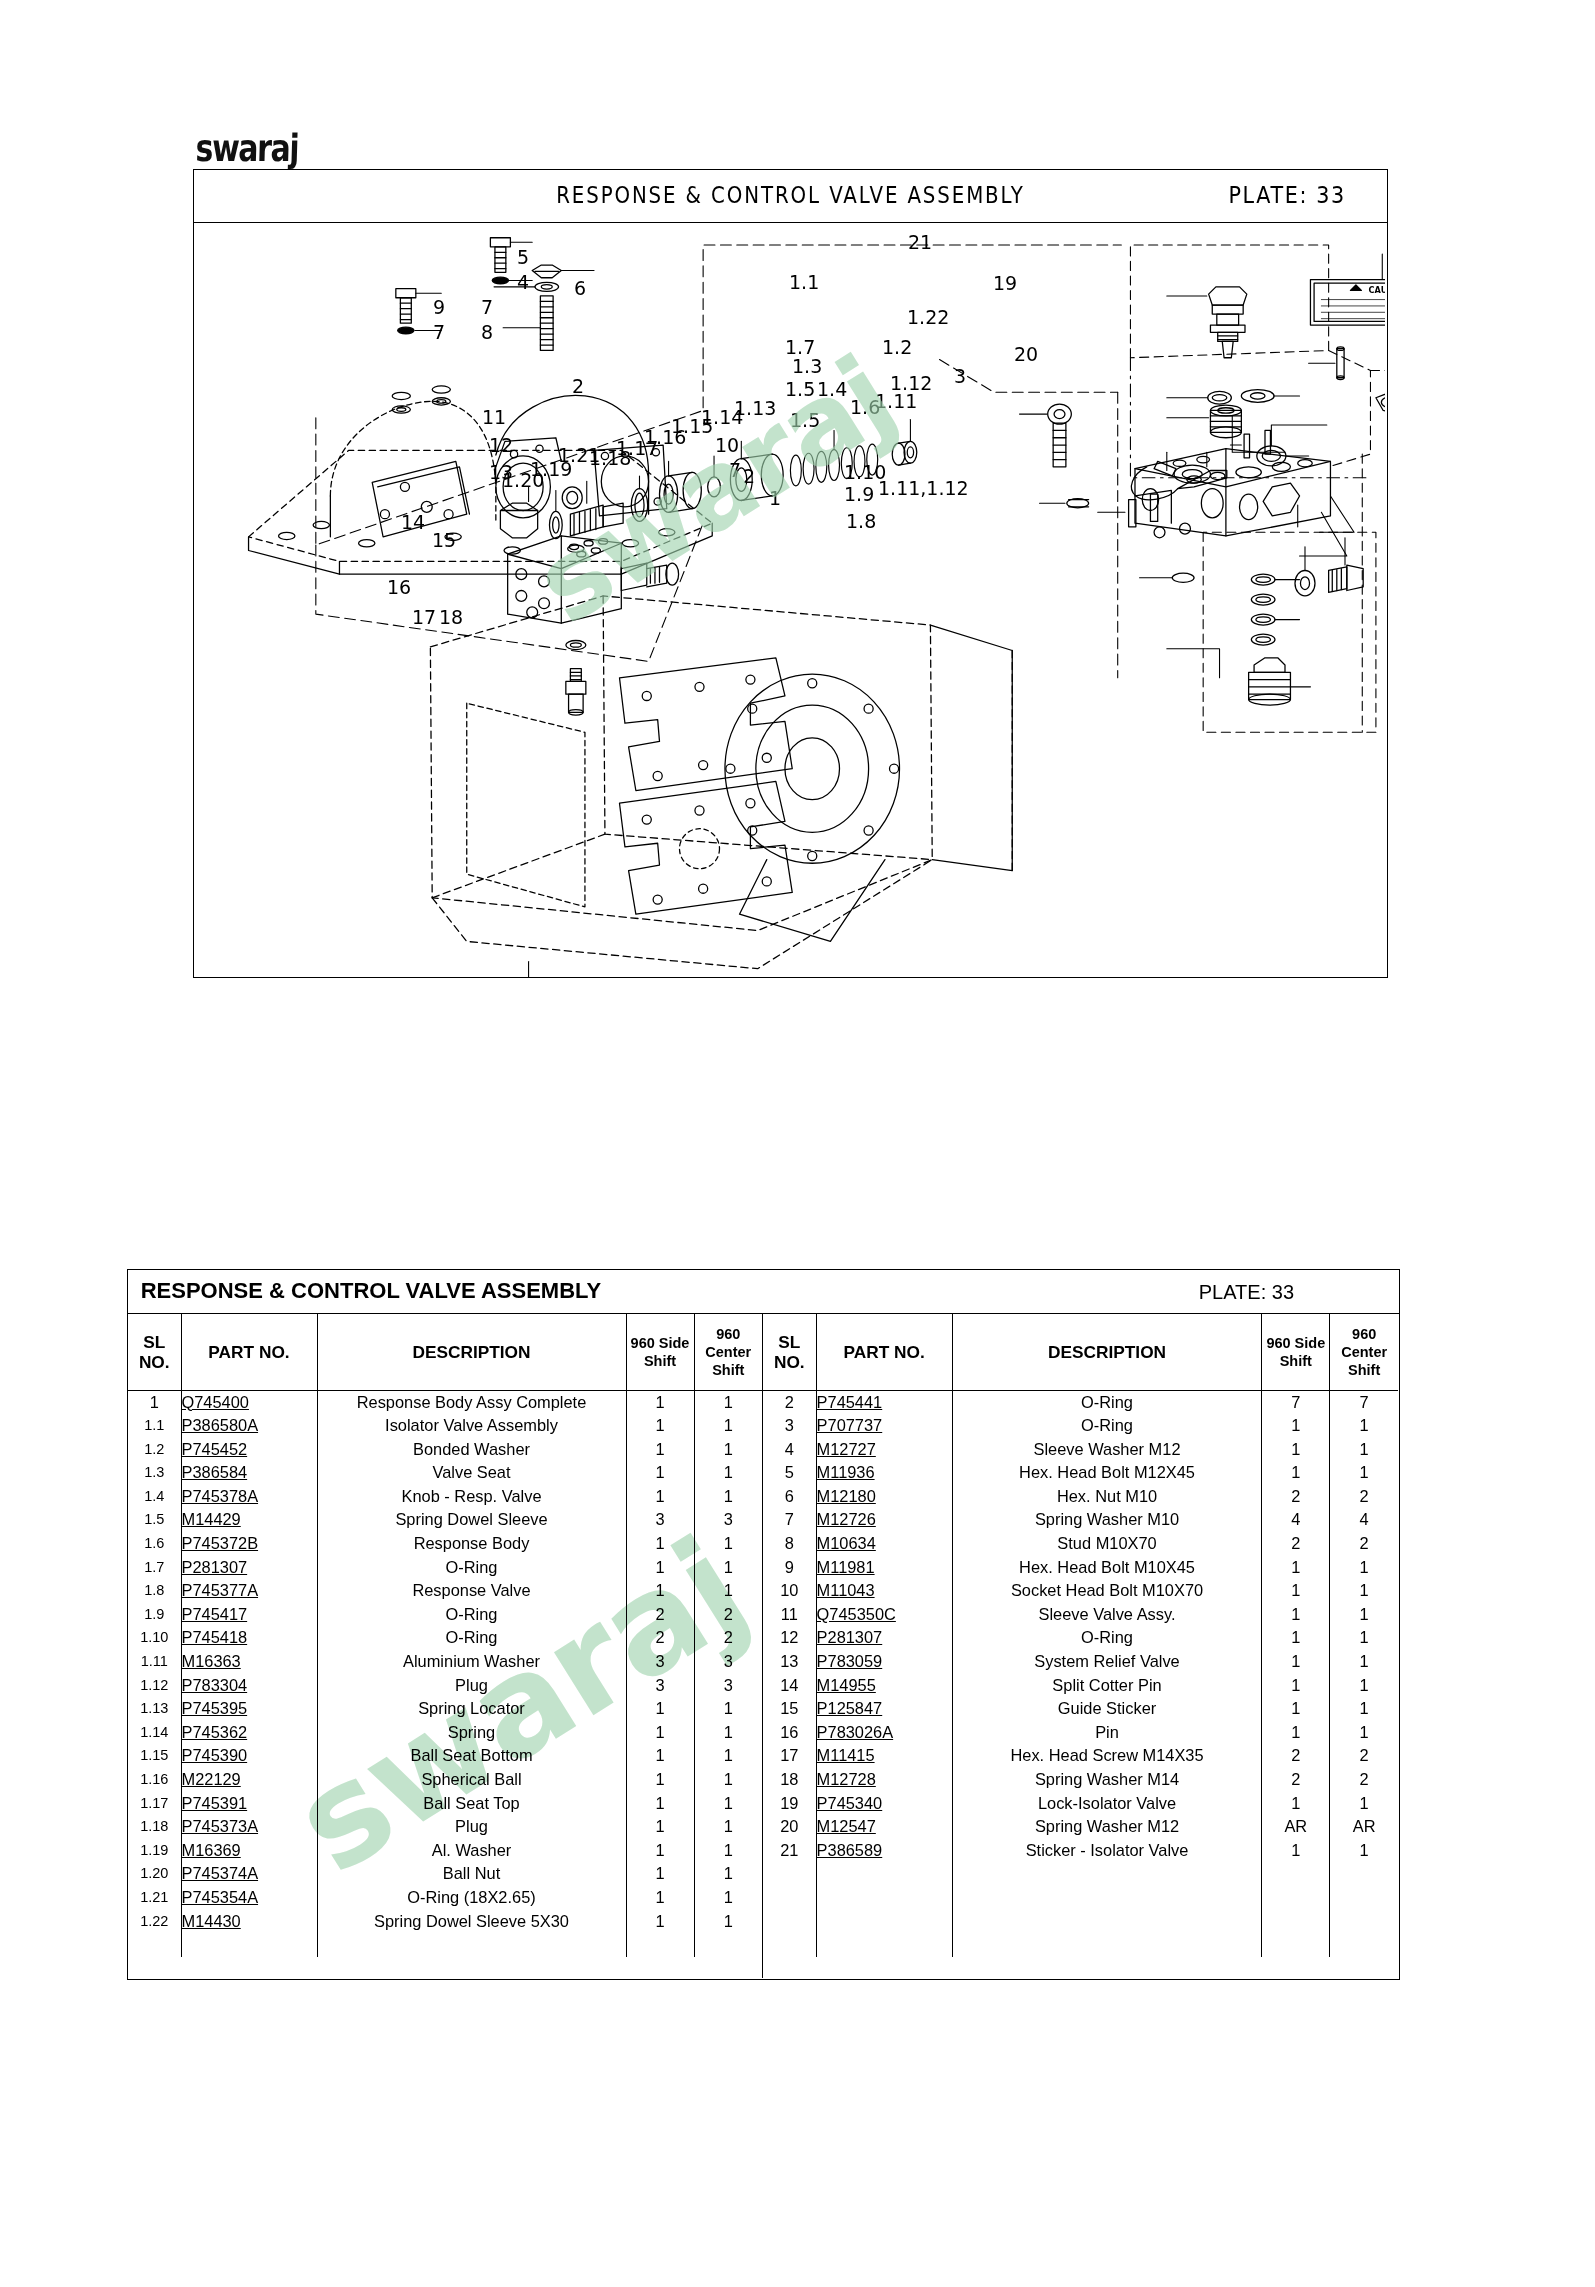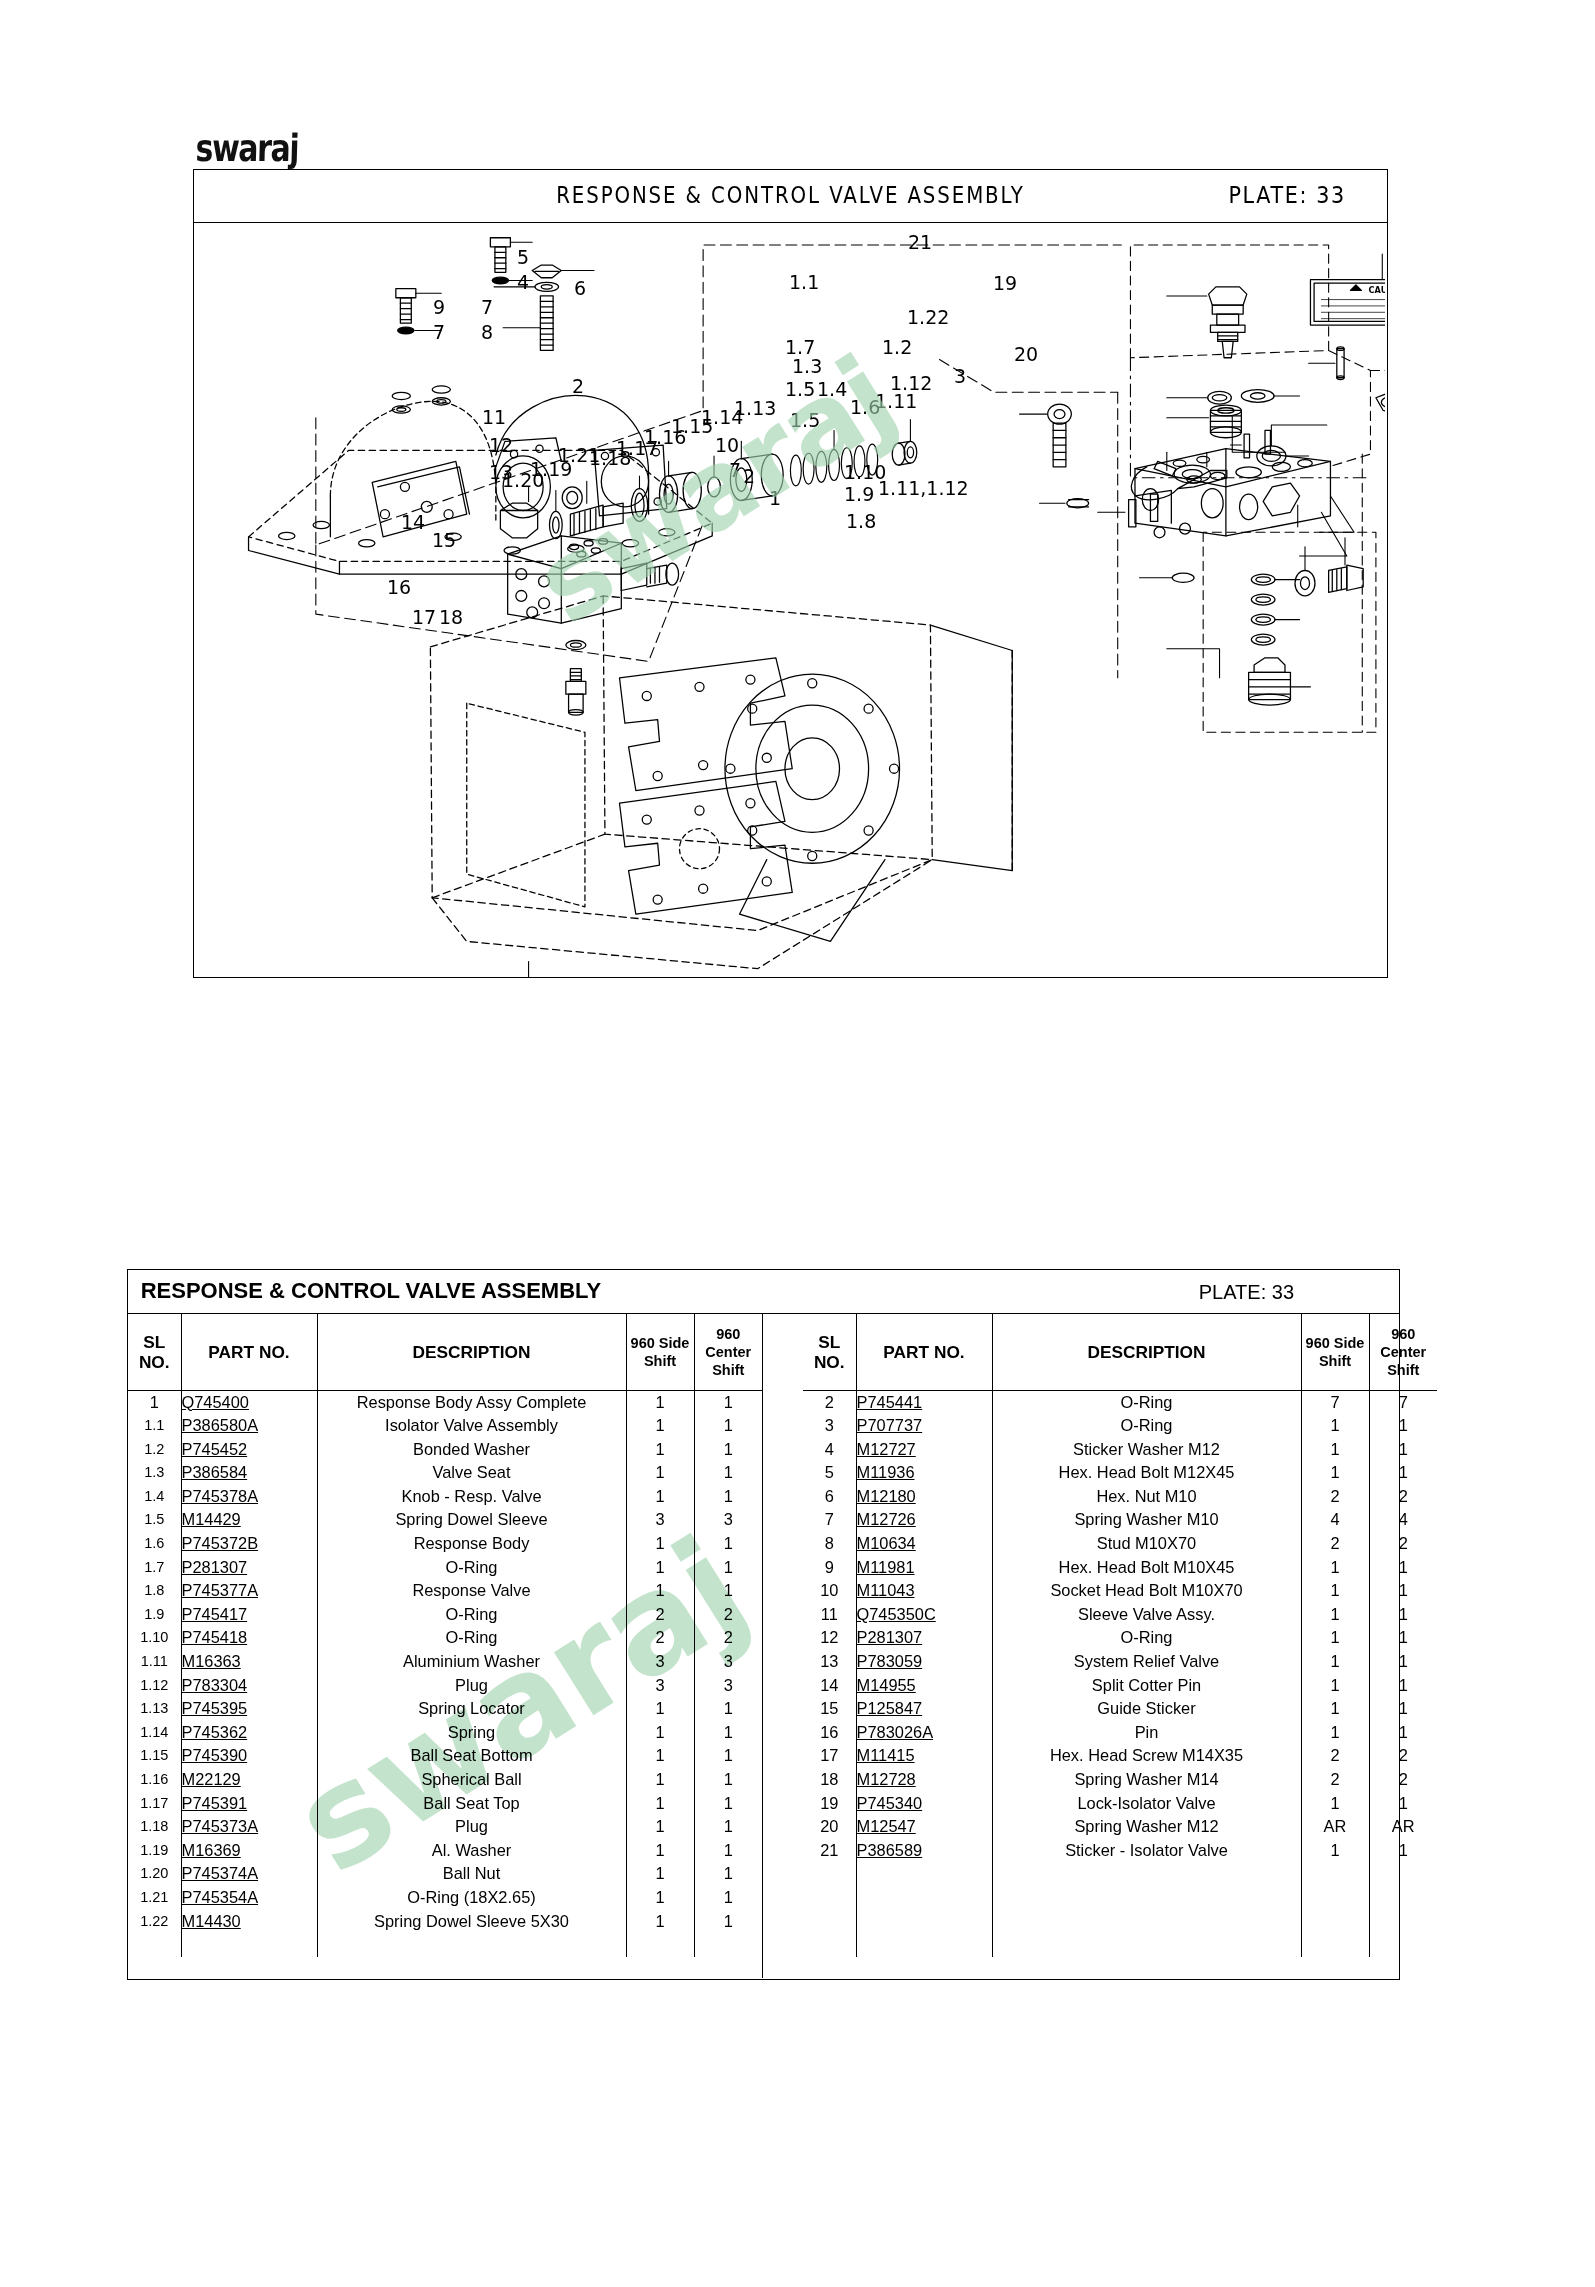--- a/index.html
+++ b/index.html
@@ -103,21 +103,20 @@
     font-family: "Liberation Sans", sans-serif;
   }
   .pt-caption .cap-plate {
     position: absolute; right: 105px; top: 11px;
     font-size: 20px; color: #000;
   }
   .pt-body {
     position: relative;
     display: flex;
     height: 664px;
-    gap: 40px;
   }
   .pt-half {
     position: relative;
     height: 100%;
     border-collapse: collapse;
   }
   .pt-half.left  { width: 635px; border-right: 1.8px solid #000; }
   .pt-half.right { width: 635px; }
 
   table.grid {
@@ -929,21 +928,21 @@
               <tr>
                 <td class="sl">3</td>
                 <td class="part">P707737</td>
                 <td class="desc">O-Ring</td>
                 <td class="qty">1</td>
                 <td class="qty">1</td>
               </tr>
               <tr>
                 <td class="sl">4</td>
                 <td class="part">M12727</td>
-                <td class="desc">Sticker Washer M12</td>
+                <td class="desc">Sleeve Washer M12</td>
                 <td class="qty">1</td>
                 <td class="qty">1</td>
               </tr>
               <tr>
                 <td class="sl">5</td>
                 <td class="part">M11936</td>
                 <td class="desc">Hex. Head Bolt M12X45</td>
                 <td class="qty">1</td>
                 <td class="qty">1</td>
               </tr>

